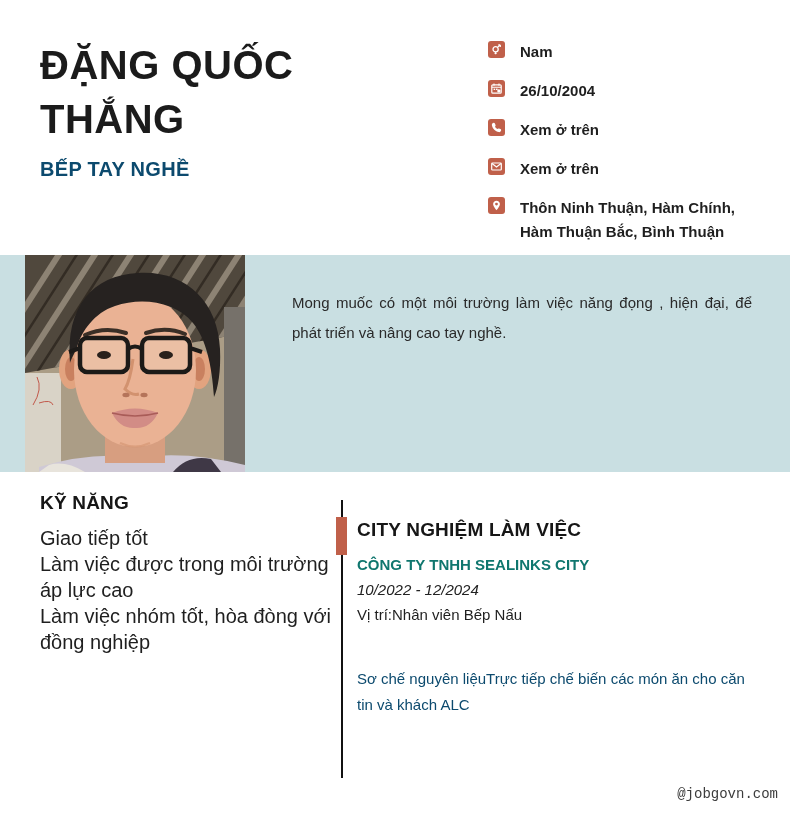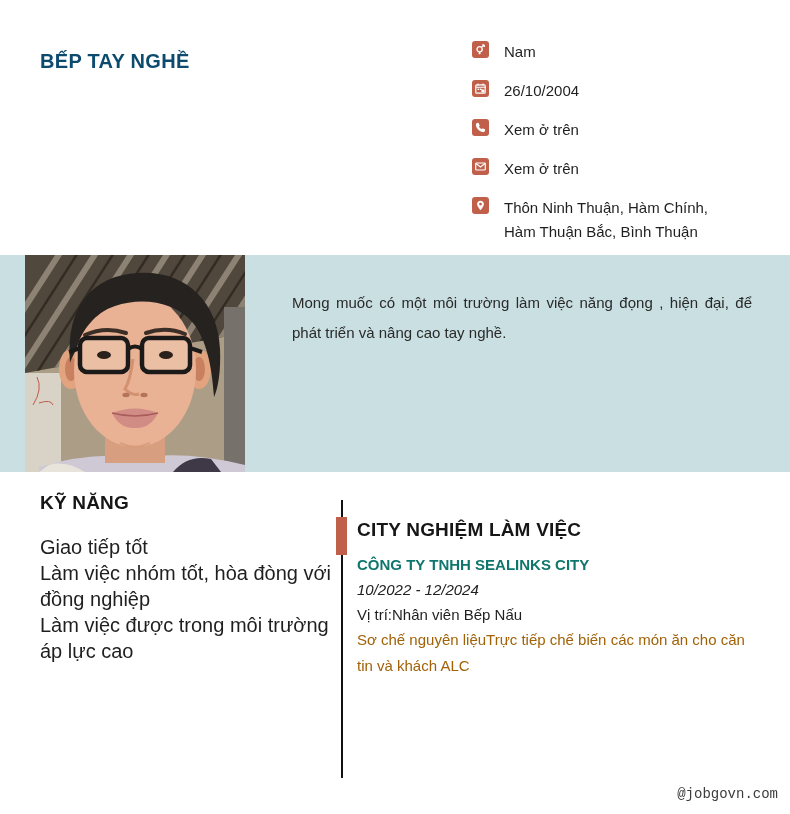--- a/index.html
+++ b/index.html
@@ -7,63 +7,64 @@
     position:relative;width:790px;height:814px;background:#fff;overflow:hidden;
     font-family:"Liberation Sans","DejaVu Sans",sans-serif;color:#212121;
   }
   
   .name-block{position:absolute;left:40px;top:38px;width:390px;}
   .person-name{
     font-size:40px;font-weight:700;line-height:54px;color:#1b1b1b;margin:0;
     letter-spacing:.5px;
   }
   .person-title{font-size:20px;font-weight:700;color:#0c4a6e;margin-top:12px;letter-spacing:.3px;}
-  .contact{position:absolute;left:472px;top:40px;width:280px;}
+  .contact{position:absolute;left:488px;top:40px;width:280px;font-weight:bold;}
   .contact-row{display:flex;align-items:flex-start;margin-bottom:15px;}
   .cicon{
     flex:0 0 17px;width:17px;height:17px;border-radius:3px;background:var(--accent);
     display:flex;align-items:center;justify-content:center;margin-top:1px;
   }
   .cicon svg{display:block;}
   .ctext{margin-left:15px;font-size:15px;line-height:24px;max-width:218px;color:#1f1f1f;}
   
   .band{position:absolute;left:0;top:255px;width:790px;height:217px;background:var(--band);}
   .photo{position:absolute;left:25px;top:0;width:220px;height:217px;overflow:hidden;}
   .objective{
     position:absolute;left:292px;top:33px;width:460px;
     font-size:15px;line-height:30px;text-align:justify;color:#2a2a2a;
   }
   
   .skills{position:absolute;left:40px;top:492px;width:300px;}
   .section-heading{font-size:19px;font-weight:700;color:#161616;letter-spacing:.2px;}
-  .skills .section-heading{margin-bottom:20px;}
+  .skills .section-heading{margin-bottom:11px;}
   .skill-item{font-size:20px;line-height:26px;color:#1f1f1f;}
   .right-col{position:absolute;left:336px;top:492px;width:434px;}
   .timeline-line{position:absolute;left:5px;top:8px;width:2px;height:278px;background:#111;}
   .r-section{position:relative;padding-left:21px;}
   .accent-bar{position:absolute;left:0;top:-2px;width:11px;height:38px;background:var(--accent);}
   .r-section .section-heading{margin-bottom:12px;}
   .edu-line{font-size:15px;line-height:26px;color:#1f1f1f;}
   .exp-section{margin-top:27px;}
   .exp-company{font-size:15px;font-weight:700;line-height:24px;color:#0f766e;}
   .exp-period{font-size:15px;font-style:italic;line-height:25px;color:#222;}
   .exp-position{font-size:15px;line-height:25px;color:#1f1f1f;}
-  .exp-desc{font-size:15px;line-height:26px;color:#a16207;width:400px;}
+  .exp-desc{font-size:15px;line-height:26px;color:#0c4a6e;width:400px;margin-top:39px;}
   .watermark{
     position:absolute;right:12px;top:786px;
     font-family:"Liberation Mono","DejaVu Sans Mono",monospace;
     font-size:14px;color:#3c3c3c;
   }
 </style>
 </head>
 <body>
 
 <div class="page">
 
   <div class="name-block">
+    <h1 class="person-name">ĐẶNG QUỐC THẮNG</h1>
     <div class="person-title">BẾP TAY NGHỀ</div>
   </div>
 
   <div class="contact">
     <div class="contact-row">
       <span class="cicon">
         <svg width="11" height="11" viewBox="0 0 11 11">
             <circle cx="4.6" cy="5.2" r="2.6" fill="none" stroke="#fff" stroke-width="1.3"></circle>
             <path d="M6.6 3.2 L9.3 0.9 M9.3 0.9 h-2 M9.3 0.9 v2" stroke="#fff" stroke-width="1.2" fill="none"></path>
             <path d="M4.6 7.8 v2.4 M3.4 9.2 h2.4" stroke="#fff" stroke-width="1.1"></path>
@@ -186,22 +187,22 @@
 
         <path d="M95,188 Q110,195 125,188" fill="none" stroke="#d2926f" stroke-width="2" opacity="0.6"></path>
       </svg>
     </div>
     <div class="objective">Mong muốc có một môi trường làm việc năng đọng , hiện đại, để phát triển và nâng cao tay nghề.</div>
   </div>
 
   <div class="skills">
     <div class="section-heading">KỸ NĂNG</div>
     <div class="skill-item">Giao tiếp tốt</div>
+    <div class="skill-item">Làm việc được trong môi trường áp lực cao</div>
     <div class="skill-item">Làm việc nhóm tốt, hòa đòng với đồng nghiệp</div>
-    <div class="skill-item">Làm việc được trong môi trường áp lực cao</div>
   </div>
 
   <div class="right-col">
     <div class="timeline-line"></div>
 
 
     <div class="r-section exp-section">
       <div class="accent-bar"></div>
       <div class="section-heading">CITY NGHIỆM LÀM VIỆC</div>
       <div class="exp-company">CÔNG TY TNHH SEALINKS CITY</div>

